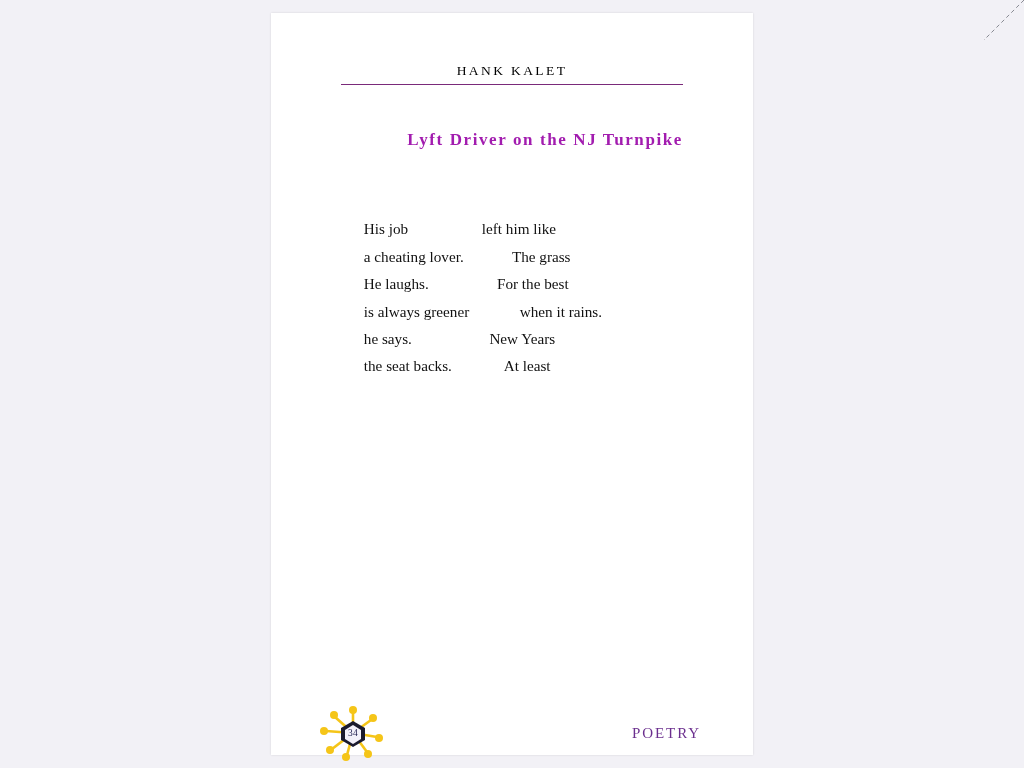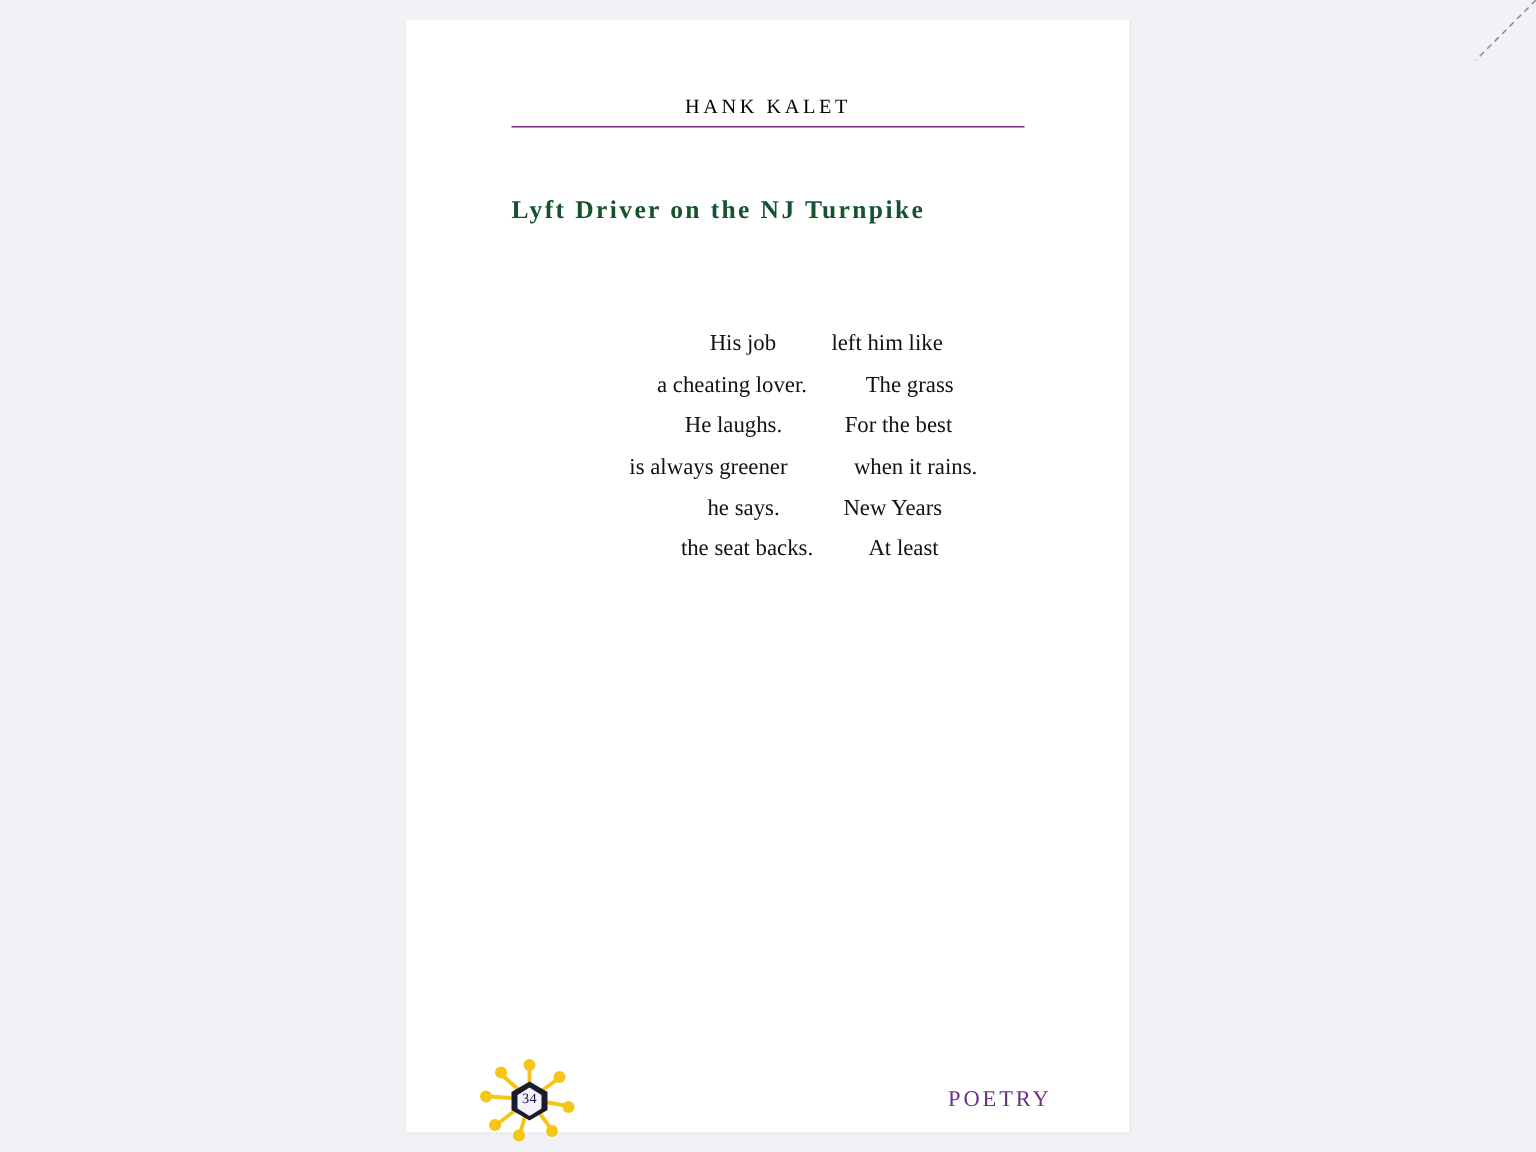--- a/index.html
+++ b/index.html
@@ -51,42 +51,41 @@
     color: #000000;
     font-variant: small-caps;
     text-transform: uppercase;
   }
 
   .poem-title {
     position: absolute;
     left: 70px;
     top: 117px;
     width: 342px;
-    text-align: left;
+    text-align: right;
     font-family: "Liberation Serif", serif;
     font-weight: bold;
     font-size: 17px;
     letter-spacing: 1.6px;
-    color: #14532d;
+    color: #a21caf;
   }
 
   .poem-body {
     position: absolute;
     left: 70px;
     top: 175px;
     width: 360px;
     font-size: 15.2px;
     color: #111111;
     line-height: 27.4px;
   }
   .poem-line {
     position: relative;
     white-space: pre;
     height: 27.4px;
-    text-align: center;
   }
   .col-left {
     display: inline-block;
     width: 118px;
     vertical-align: top;
   }
   .col-right {
     display: inline-block;
     vertical-align: top;
   }

